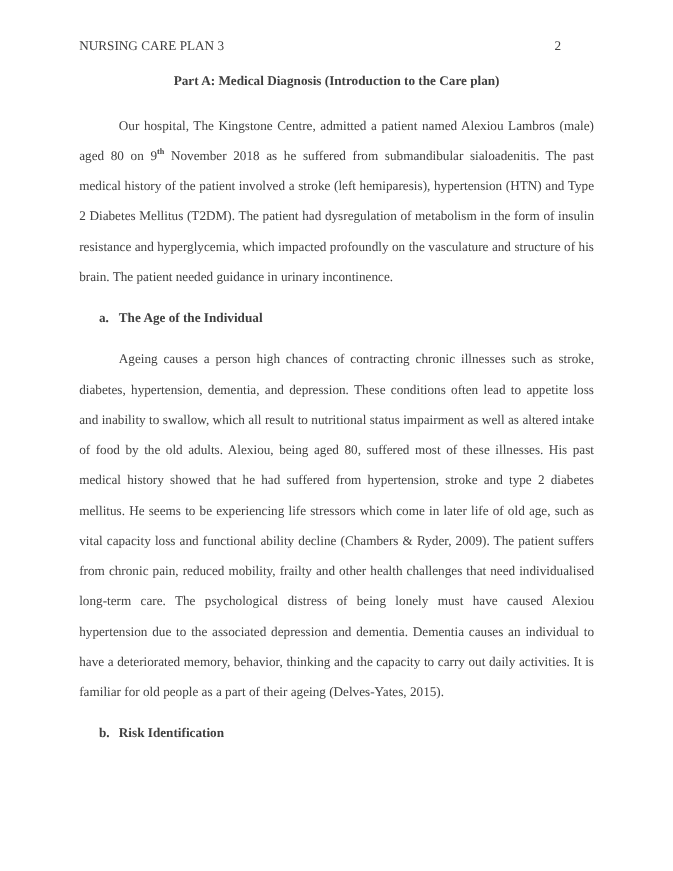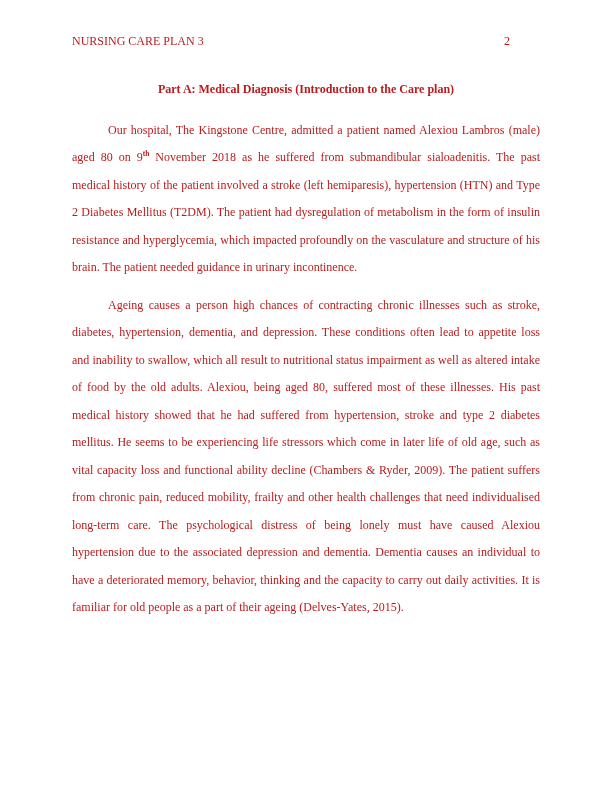--- a/index.html
+++ b/index.html
@@ -6,39 +6,39 @@
     margin: 0;
     padding: 0;
     background: #ffffff;
   }
   .page {
     position: relative;
     width: 612px;
     height: 768px;
     background: #ffffff;
     font-family: "Liberation Serif", serif;
-    color: #b91c1c;
+    color: #404040;
     overflow: hidden;
   }
   .page-header {
     position: absolute;
     top: 34px;
     left: 72px;
     width: 468px;
     font-size: 12px;
     line-height: 14px;
   }
   .page-number {
     position: absolute;
     left: 432px;
     top: 0;
   }
   .content {
     position: absolute;
-    top: 76px;
+    top: 60px;
     left: 72px;
     width: 468px;
     font-size: 12px;
     line-height: 27.5px;
   }
   .doc-title {
     font-size: 12px;
     font-weight: bold;
     text-align: center;
     margin: 0 0 13px 0;
@@ -69,16 +69,18 @@
 <div class="page">
   <div class="page-header">
     <span>NURSING CARE PLAN 3</span>
     <span class="page-number">2</span>
   </div>
 
   <div class="content">
     <h1 class="doc-title">Part A: Medical Diagnosis (Introduction to the Care plan)</h1>
     <div id="blocks">
         <p class="para">Our hospital, The Kingstone Centre, admitted a patient named Alexiou Lambros (male) aged 80 on 9<sup>th</sup> November 2018 as he suffered from submandibular sialoadenitis. The past medical history of the patient involved a stroke (left hemiparesis), hypertension (HTN) and Type 2 Diabetes Mellitus (T2DM). The patient had dysregulation of metabolism in the form of insulin resistance and hyperglycemia, which impacted profoundly on the vasculature and structure of his brain. The patient needed guidance in urinary incontinence.</p>
+        <div class="heading"><span class="hlabel">a.</span><span>The Age of the Individual</span></div>
         <p class="para">Ageing causes a person high chances of contracting chronic illnesses such as stroke, diabetes, hypertension, dementia, and depression. These conditions often lead to appetite loss and inability to swallow, which all result to nutritional status impairment as well as altered intake of food by the old adults. Alexiou, being aged 80, suffered most of these illnesses. His past medical history showed that he had suffered from hypertension, stroke and type 2 diabetes mellitus. He seems to be experiencing life stressors which come in later life of old age, such as vital capacity loss and functional ability decline (Chambers &amp; Ryder, 2009). The patient suffers from chronic pain, reduced mobility, frailty and other health challenges that need individualised long-term care. The psychological distress of being lonely must have caused Alexiou hypertension due to the associated depression and dementia. Dementia causes an individual to have a deteriorated memory, behavior, thinking and the capacity to carry out daily activities. It is familiar for old people as a part of their ageing (Delves-Yates, 2015).</p>
+        <div class="heading"><span class="hlabel">b.</span><span>Risk Identification</span></div>
       </div>
   </div>
 </div>
 
 </body></html>

